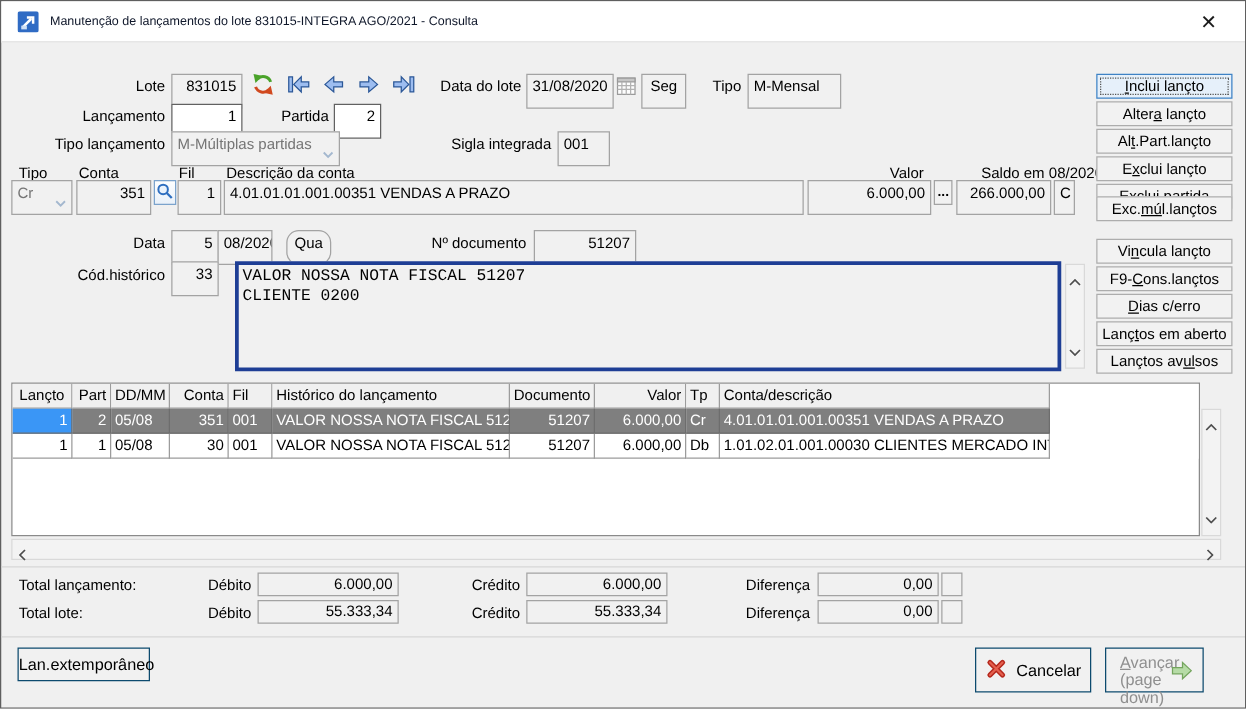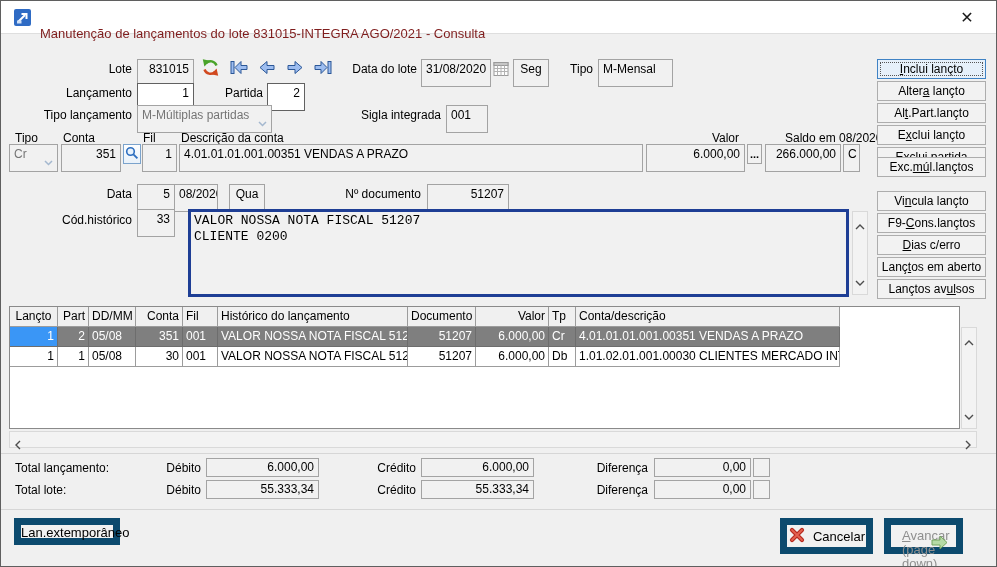--- a/index.html
+++ b/index.html
@@ -1,19 +1,19 @@
 <!DOCTYPE html>
 <html style="--accent_selection_blue: #3a96f6; --selected_row_gray: #7f7f7f; --note_border_navy: #1e3e95; --cancel_red: #c23325; --forward_green: #b6dba6; --focus_button_bg: #e6f0fa; --nav_arrow_blue: #9dbdf0;"><head>
 <meta charset="utf-8">
 <style>
   *{margin:0;padding:0;box-sizing:border-box;font-family:"Liberation Sans",sans-serif;}
   html,body{width:997px;height:567px;overflow:hidden;background:#fff;}
   .window{position:relative;width:997px;height:567px;background:#f0f0f0;border:1px solid #5f5f5f;overflow:hidden;}
   .titlebar{position:absolute;left:0;top:0;width:100%;height:33px;background:#fff;border-bottom:1px solid #dedede;}
-  .title-text{position:absolute;left:39px;top:16px;line-height:33px;font-size:13px;color:#7f1d1d;white-space:nowrap;}
+  .title-text{position:absolute;left:39px;top:0;line-height:33px;font-size:10px;color:#0f172a;white-space:nowrap;}
   .app-icon{position:absolute;left:13px;top:8px;}
   .close-btn{position:absolute;right:8px;top:1px;width:42px;height:31px;border:none;background:transparent;font-size:16px;font-weight:300;color:#1a1a1a;cursor:pointer;}
   .lbl{position:absolute;height:20px;line-height:20px;font-size:12px;color:#000;white-space:nowrap;}
   .box{position:absolute;height:28px;line-height:18px;font-size:12px;padding:0 4px;background:#f1f1f1;border:1px solid #a3a3a3;color:#000;white-space:nowrap;overflow:hidden;}
   .white{background:#fff;border-color:#616161;}
   .a-r{text-align:right}.a-c{text-align:center}.a-l{text-align:left}
   .dd{color:#757575;padding-right:16px;}
   .chev{position:absolute;right:4px;top:8px;}
   .tool-btn{position:absolute;height:20px;display:flex;align-items:center;justify-content:center;background:linear-gradient(#fdfeff,#e9f1f9);border:1px solid #7ba3cc;cursor:pointer;padding:0;}
   .more-btn{position:absolute;height:20px;background:#f1f1f1;border:1px solid #a3a3a3;font-size:11px;font-weight:bold;line-height:10px;cursor:pointer;padding:0 2px;}
@@ -32,21 +32,21 @@
   .grid{position:absolute;left:8px;top:305px;width:951px;height:123px;background:#fff;border:1px solid #8a8a8a;overflow:hidden;}
   .grid-header,.grid-row{display:grid;grid-template-columns:48px 31px 47px 47px 35px 190px 68px 73px 27px 264px 1fr;height:20px;}
   .gh-cell{background:#f0f0f0;border-right:1px solid #9c9c9c;border-bottom:1px solid #9c9c9c;font-size:12px;line-height:19px;padding:0 3px;white-space:nowrap;overflow:hidden;cursor:pointer;}
   .gh-fill{background:#fff;}
   .g-cell{border-right:1px solid #9c9c9c;border-bottom:1px solid #9c9c9c;font-size:12px;line-height:19px;padding:0 3px;white-space:nowrap;overflow:hidden;cursor:default;}
   .grid-row.sel .g-cell{background:var(--selected_row_gray,#7f7f7f);color:#fff;border-color:#6d6d6d;}
   .grid-row.sel .g-cell.cur{background:var(--accent_selection_blue,#3a96f6);}
   .g-fill{background:#fff;}
   .sep{position:absolute;left:0;width:995px;border-top:1px solid #d6d6d6;}
   .totbox{height:19px;line-height:17px;}
-  .btm-btn{position:absolute;background:#f1f1f1;border:7px solid #0c4a6e;font-size:13px;color:#000;cursor:pointer;}
+  .btm-btn{position:absolute;background:#f1f1f1;border:1px solid #0c4a6e;font-size:13px;color:#000;cursor:pointer;}
   .cancel-btn{display:flex;align-items:center;justify-content:center;gap:7px;}
   .fwd-btn{color:#8f8f8f;cursor:default;text-align:left;}
   .fwd-txt{position:absolute;left:11px;top:4px;font-size:13px;line-height:14px;color:#8f8f8f;}
   .fwd-arrow{position:absolute;right:7px;top:9px;}
 </style>
 </head>
 <body>
 
 <div class="window">
 
@@ -152,21 +152,21 @@
   <span class="box a-r" style="left:141px;top:143px;width:35px;">1</span>
   <span class="box a-l" style="left:178px;top:143px;width:464px;">4.01.01.01.001.00351 VENDAS A PRAZO</span>
   <span class="box a-r" style="left:645px;top:143px;width:99px;">6.000,00</span>
   <button class="more-btn" style="left:746px;top:143px;">...</button>
   <span class="box a-r" style="left:764px;top:143px;width:76px;">266.000,00</span>
   <span class="box a-c" style="left:842px;top:143px;width:17px;">C</span>
 
   <span class="lbl a-r" style="left:20px;top:183px;width:111px;">Data</span>
   <span class="box a-r" style="left:136px;top:183px;width:38px;">5</span>
   <span class="box a-l" style="left:173px;top:183px;width:44px;">08/2020</span>
-  <span class="box a-c" style="left:228px;top:183px;width:36px;">Qua</span>
+  <span class="box a-c" style="left:228px;top:183px;width:36px;border-radius:10px;">Qua</span>
   <span class="lbl a-r" style="left:330px;top:183px;width:90px;">Nº documento</span>
   <span class="box a-r" style="left:426px;top:183px;width:82px;">51207</span>
 
   <span class="lbl a-r" style="left:20px;top:209px;width:111px;">Cód.histórico</span>
   <span class="box a-r" style="left:136px;top:208px;width:38px;">33</span>
   <div class="note">
     <div class="note-text">VALOR NOSSA NOTA FISCAL 51207
 CLIENTE 0200</div>
   </div>
   <div class="sbar" style="left:851px;top:210px;width:16px;height:84px;">

